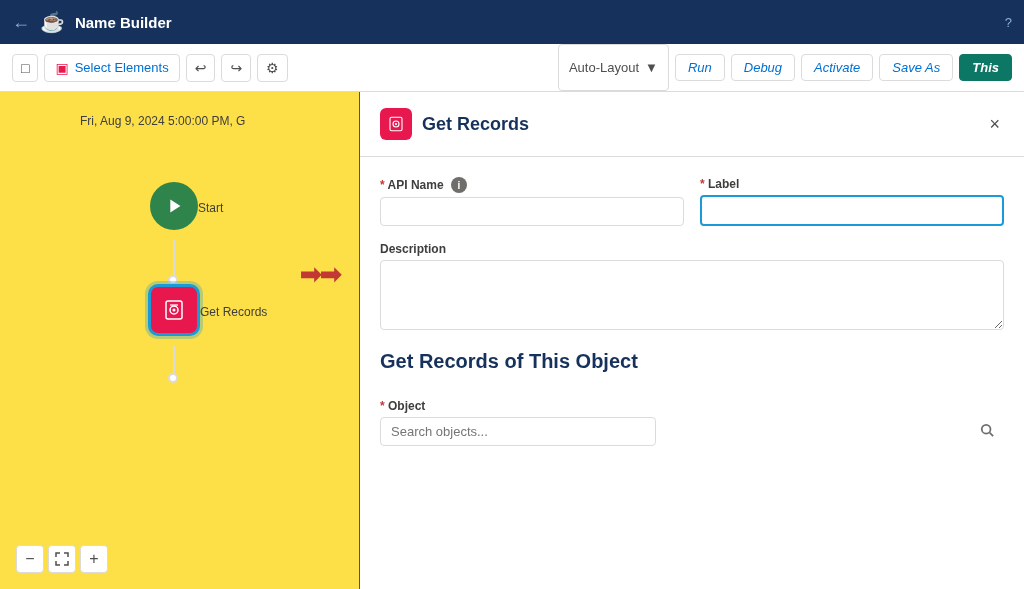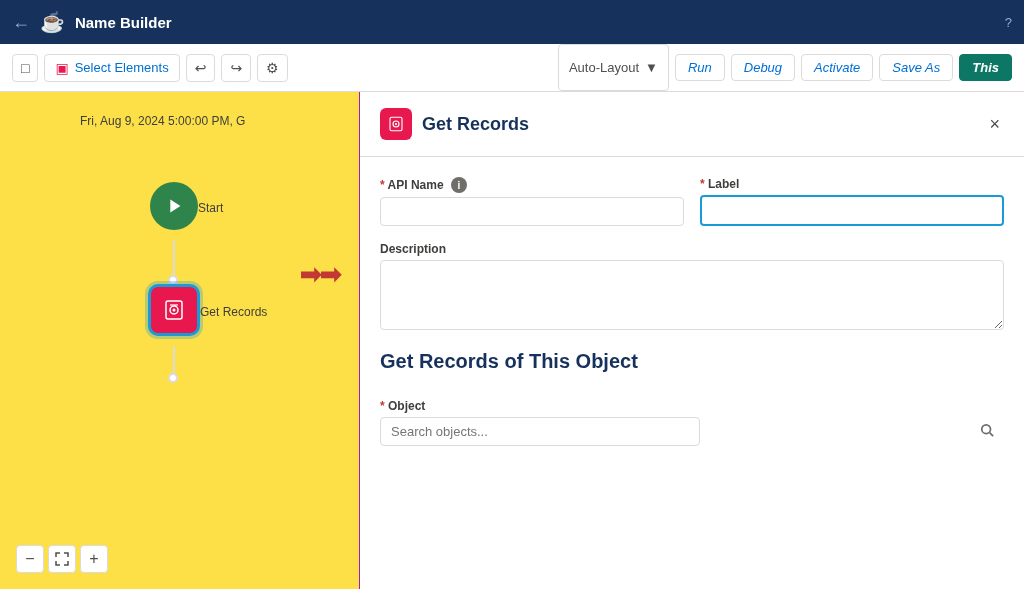--- a/index.html
+++ b/index.html
@@ -420,21 +420,21 @@
         <label class="form-label">Description</label>
         <textarea class="form-input" rows="3" style=""></textarea>
       </div>
 
       <div>
         <div class="section-title">Get Records of This Object</div>
 
         <div class="form-group">
           <label class="form-label required">Object</label>
           <div class="search-input-wrapper">
-            <input type="text" class="form-input" style="width: 320px;" placeholder="Search objects...">
+            <input type="text" class="form-input" style="width: 276px;" placeholder="Search objects...">
             <span class="search-icon-inside">
               <svg width="14" height="14" viewBox="0 0 16 16" fill="none" stroke="#706e6b" stroke-width="2">
                 <circle cx="7" cy="7" r="5"></circle>
                 <line x1="11" y1="11" x2="15" y2="15"></line>
               </svg>
             </span>
           </div>
         </div>
       </div>
 

